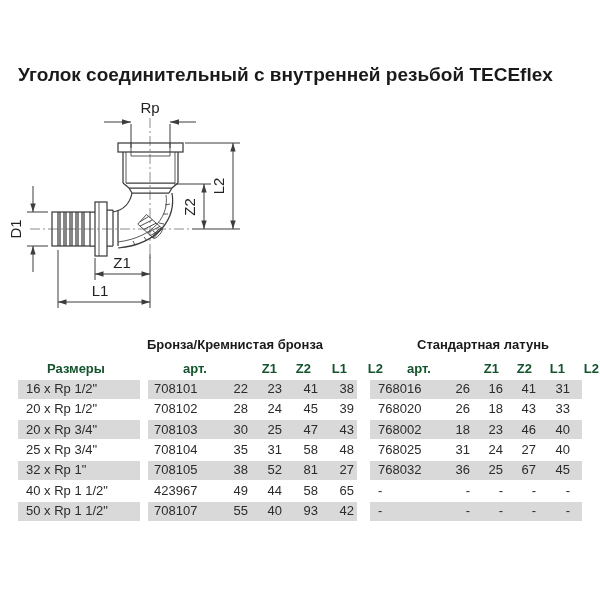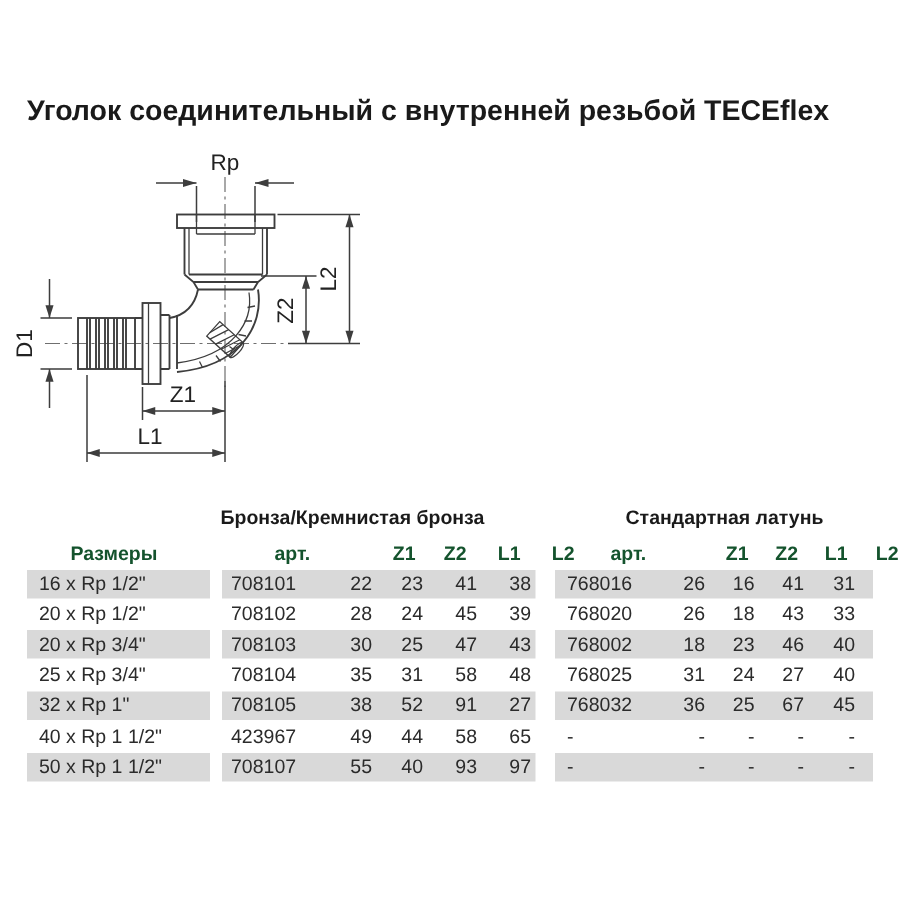--- a/index.html
+++ b/index.html
@@ -200,21 +200,21 @@
   <span class="cell num c-sl2">40</span>
 </div>
         <div class="t-row shaded">
   <span class="strip s1"></span>
   <span class="strip s2"></span>
   <span class="strip s3"></span>
   <span class="cell c-size">32 x Rp 1"</span>
   <span class="cell c-art1">708105</span>
   <span class="cell num c-bz1">38</span>
   <span class="cell num c-bz2">52</span>
-  <span class="cell num c-bl1">91</span>
+  <span class="cell num c-bl1">81</span>
   <span class="cell num c-bl2">27</span>
   <span class="cell c-art2">768032</span>
   <span class="cell num c-sz1">36</span>
   <span class="cell num c-sz2">25</span>
   <span class="cell num c-sl1">67</span>
   <span class="cell num c-sl2">45</span>
 </div>
         <div class="t-row">
 
   <span class="cell c-size">40 x Rp 1 1/2"</span>
@@ -231,21 +231,21 @@
 </div>
         <div class="t-row shaded">
   <span class="strip s1"></span>
   <span class="strip s2"></span>
   <span class="strip s3"></span>
   <span class="cell c-size">50 x Rp 1 1/2"</span>
   <span class="cell c-art1">708107</span>
   <span class="cell num c-bz1">55</span>
   <span class="cell num c-bz2">40</span>
   <span class="cell num c-bl1">93</span>
-  <span class="cell num c-bl2">97</span>
+  <span class="cell num c-bl2">42</span>
   <span class="cell c-art2">-</span>
   <span class="cell num c-sz1">-</span>
   <span class="cell num c-sz2">-</span>
   <span class="cell num c-sl1">-</span>
   <span class="cell num c-sl2">-</span>
 </div>
       </div>
   </div>
 </div>
 

